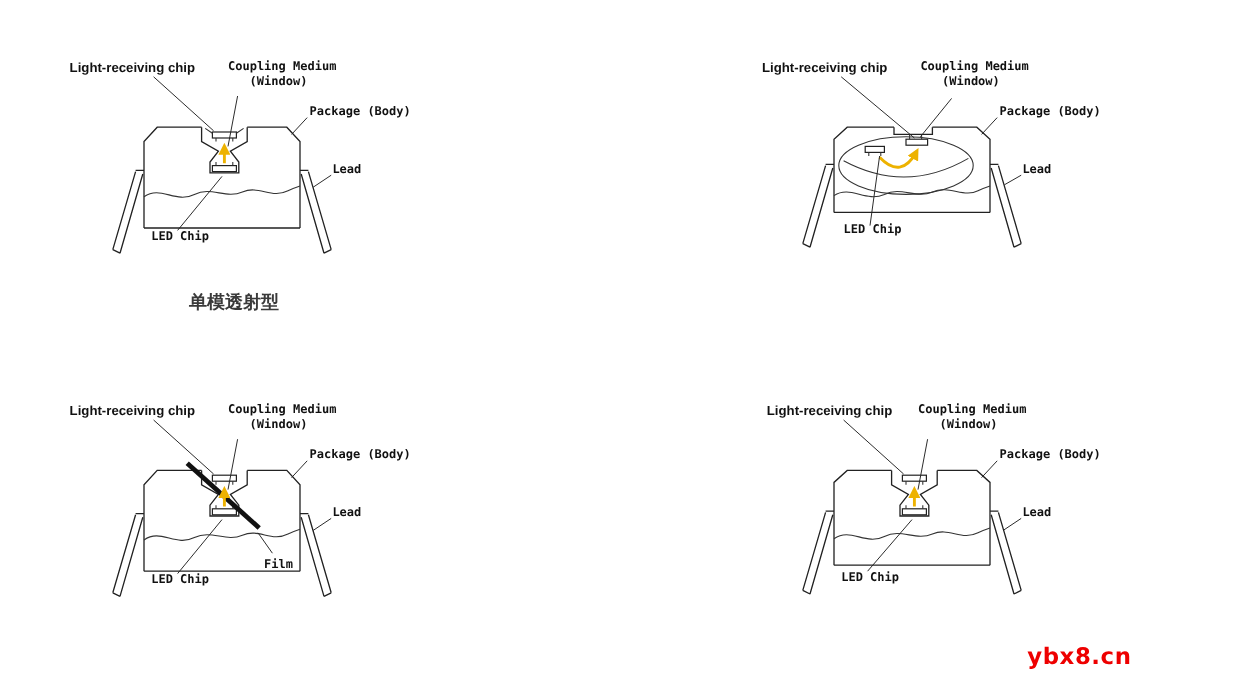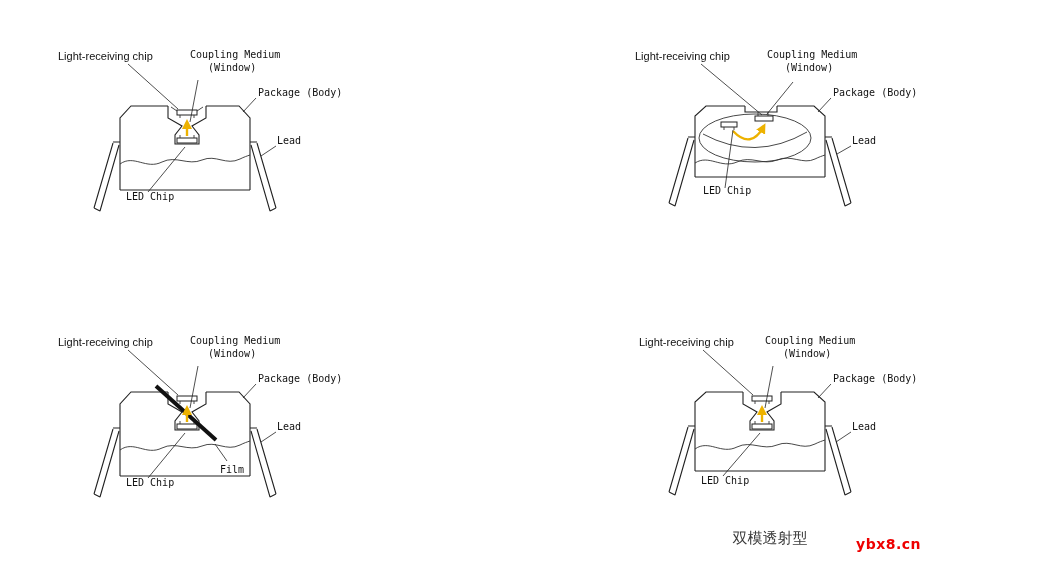--- a/index.html
+++ b/index.html
@@ -4,21 +4,21 @@
 <style>
   * { box-sizing: border-box; }
   html, body { margin: 0; padding: 0; }
   body {
     width: 1037px; height: 582px;
     background: #ffffff;
     position: relative;
     font-family: "Liberation Sans", sans-serif;
     overflow: hidden;
   }
-  .panel { position: absolute; width: 330px; }
+  .panel { position: absolute; width: 330px; font-weight: bold; }
   .panel-1 { left: 30px;  top: 42px; }
   .panel-2 { left: 605px; top: 42px; }
   .panel-3 { left: 30px;  top: 328px; }
   .panel-4 { left: 605px; top: 328px; }
 
   svg.diagram { display: block; width: 330px; height: 185px; }
 
   .caption {
     text-align: center;
     margin-top: 16px;
@@ -44,21 +44,21 @@
     fill: none;
     marker-end: url(#arrow-head);
   }
   .arrow-fill { fill: var(--arrow, #edb200); }
 
   .watermark {
     position: absolute;
     left: 856px; top: 536px;
     color: var(--watermark, #ee0000);
     font-weight: 800;
-    font-size: 14px;
+    font-size: 19px;
     letter-spacing: 0.5px;
     font-family: "DejaVu Sans", sans-serif;
   }
 </style>
 </head>
 <body style="background: rgb(255, 255, 255);">
 
 <div class="panel panel-1">
   <svg class="diagram" viewBox="0 0 330 185">
     <defs>
@@ -92,20 +92,21 @@
     </g>
     <g>
       <text x="28" y="18" class="lbl-sans">Light-receiving chip</text>
       <text x="160" y="16" class="lbl-mono">Coupling Medium</text>
       <text x="178" y="29" class="lbl-mono">(Window)</text>
       <text x="228" y="54" class="lbl-mono">Package (Body)</text>
       <text x="247" y="102" class="lbl-mono">Lead</text>
       <text x="96" y="158" class="lbl-mono">LED Chip</text>
     </g>
   </svg>
+  <div class="caption">单模透射型</div>
 </div>
 
 <div class="panel panel-2">
   <svg class="diagram" viewBox="0 0 330 185">
     <g class="ink">
       <path d="M 90 135 L 90 74 L 101 64 L 140 64 M 172 64 L 209 64 L 220 74 L 220 135 M 90 135 L 220 135"></path>
       <path d="M 140 64 L 140 70 L 172 70 L 172 64"></path>
       <ellipse class="thin" cx="150" cy="96" rx="56" ry="24"></ellipse>
       <path class="thin" d="M 98 92 Q 150 120 202 90"></path>
       <path class="thin" d="M 90 121 C 104 112 116 127 132 120 C 146 113 158 124 172 118 C 186 112 198 123 210 117 C 214 115 217 114 220 113"></path>
@@ -208,16 +209,15 @@
     </g>
     <g>
       <text x="34" y="18" class="lbl-sans">Light-receiving chip</text>
       <text x="160" y="16" class="lbl-mono">Coupling Medium</text>
       <text x="178" y="29" class="lbl-mono">(Window)</text>
       <text x="228" y="54" class="lbl-mono">Package (Body)</text>
       <text x="247" y="102" class="lbl-mono">Lead</text>
       <text x="96" y="156" class="lbl-mono">LED Chip</text>
     </g>
   </svg>
-  <div class="caption">双模透射型</div>
 </div>
 
 <div class="watermark">ybx8.cn</div>
 
 </body></html>

